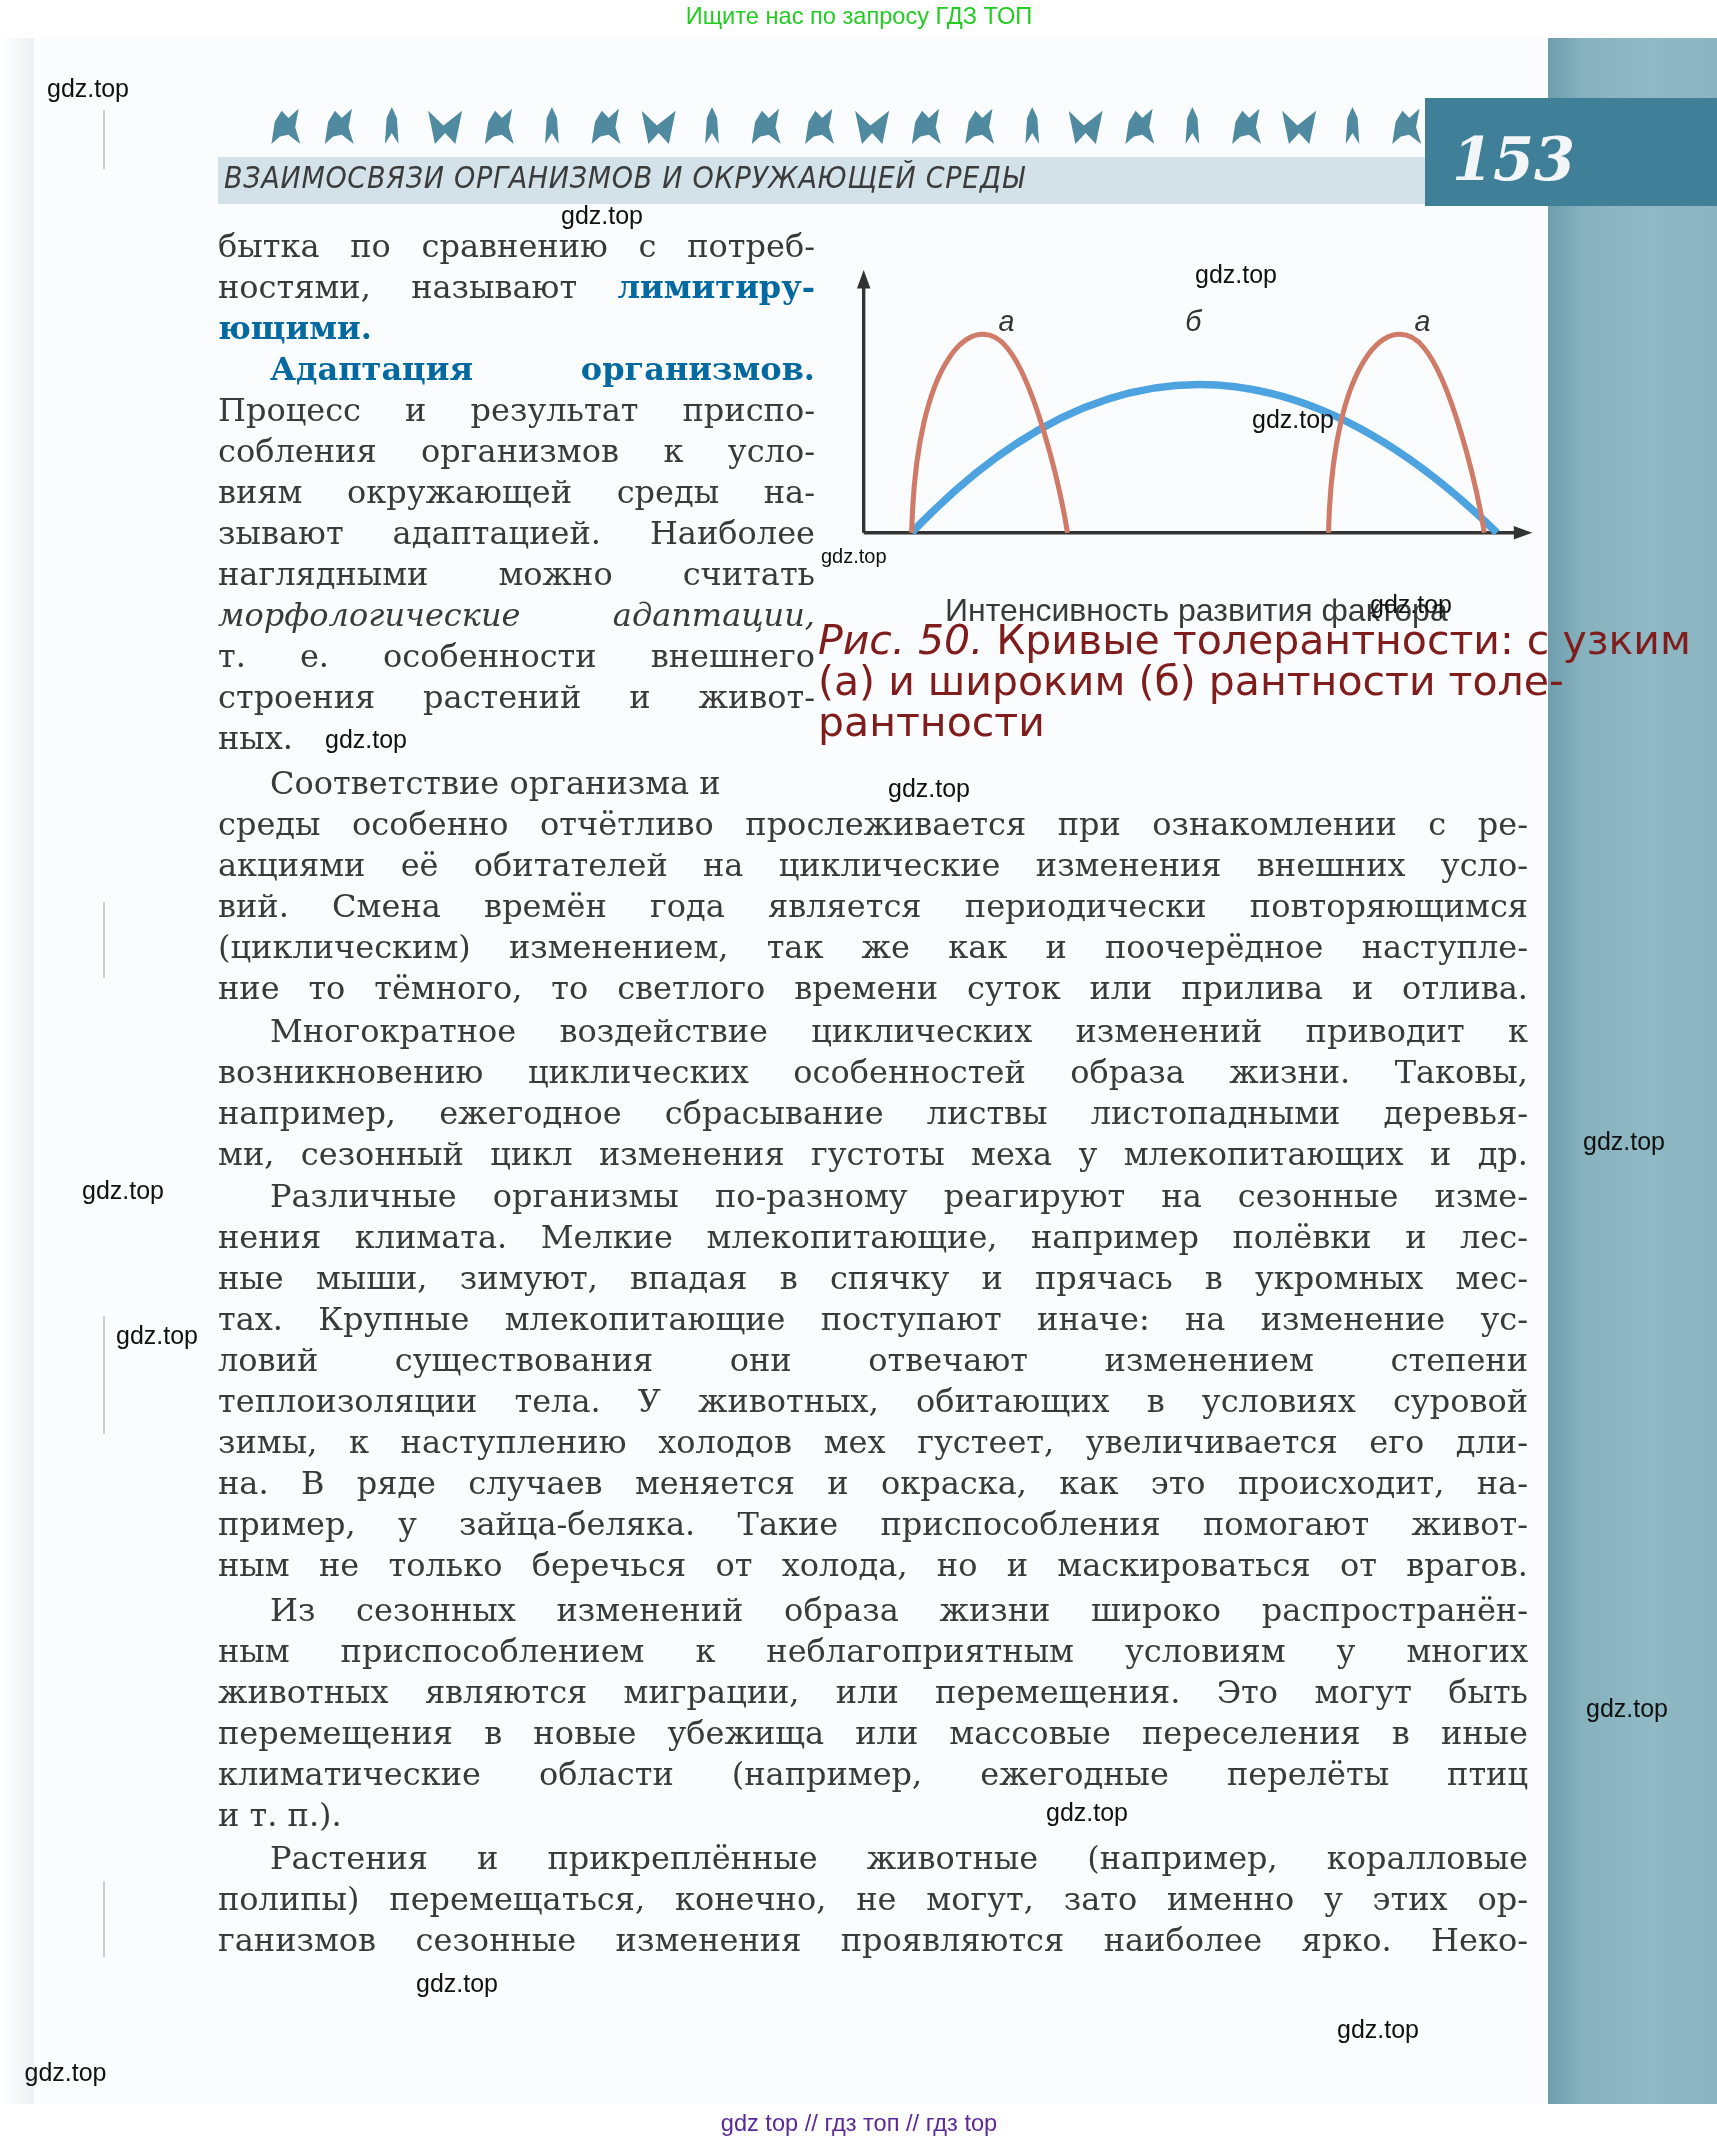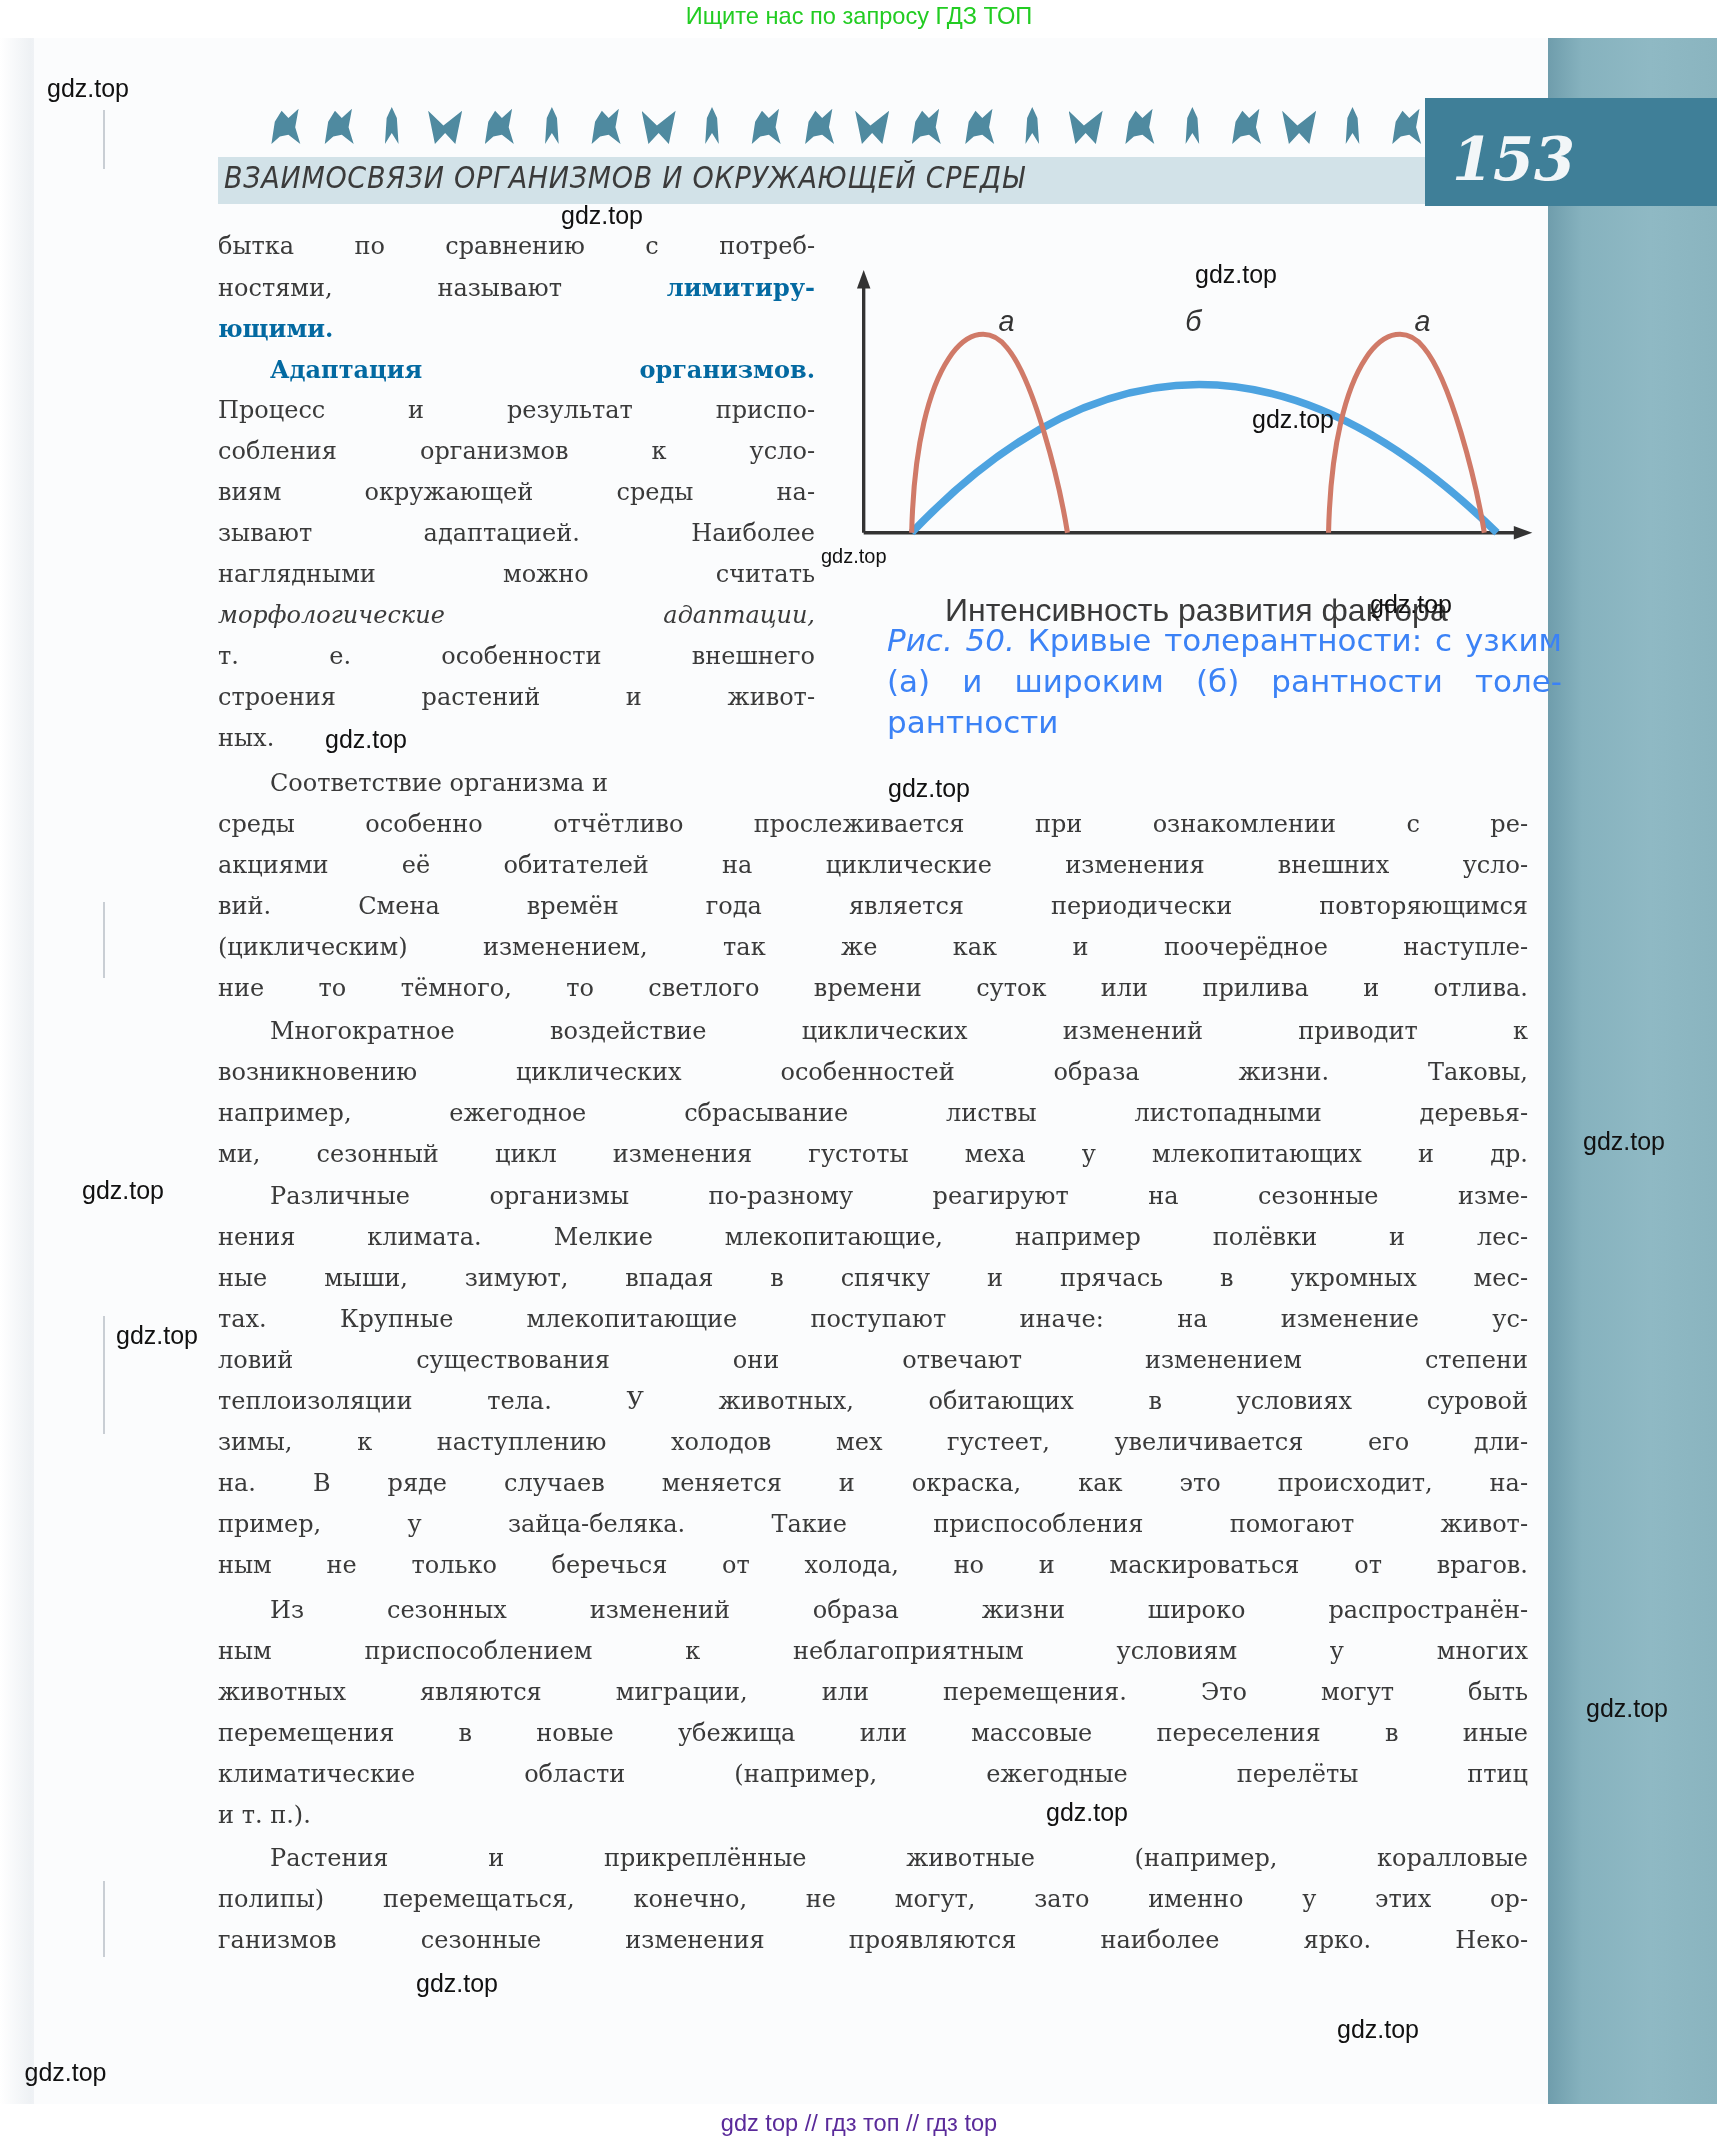--- a/index.html
+++ b/index.html
@@ -48,40 +48,40 @@
   .page-num-box {
     position:absolute; left:1425px; top:98px; width:293px; height:108px;
     background:#3f7f98;
   }
   .page-num {
     position:absolute; left:1452px; top:125px;
     font-family:"DejaVu Serif", serif; font-style:italic; font-weight:bold;
     font-size:59px; color:#f2f6f8;
   }
   .text {
-    position:absolute; font-family:"DejaVu Serif", serif; font-size:24px;
+    position:absolute; font-family:"DejaVu Serif", serif; font-size:32px;
     line-height:41px; color:#3a3a3a;
   }
   .col-left { left:218px; top:226px; width:597px; text-align:justify; }
   .col-left .ln { display:block; height:41px; white-space:nowrap; text-align:justify; text-align-last:justify; }
   .col-left .ln.last { text-align-last:left; }
   .full { left:218px; width:1310px; }
   .full .ln { display:block; height:41px; white-space:nowrap; text-align:justify; text-align-last:justify; }
   .full .ln.last { text-align-last:left; }
   .indent { padding-left:52px; }
   b { font-weight:bold; color:#0369a1; }
   i { font-style:italic; }
   .chart { position:absolute; left:848px; top:270px; width:700px; height:320px; }
   .chart-xlabel {
     position:absolute; left:945px; top:548px;
     font-family:"Liberation Sans", sans-serif; font-size:32px; color:#3a3a3a;margin-top:44px;
   }
   .caption {
-    position:absolute; left:887px; top:620px; width:675px;
-    font-family:"DejaVu Sans", sans-serif; font-size:31px; line-height:41px; color:#3b82f6;
+    position:absolute; left:818px; top:620px; width:675px;
+    font-family:"DejaVu Sans", sans-serif; font-size:41px; line-height:41px; color:#7f1d1d;
   }
   .caption .ln { display:block; white-space:nowrap; text-align:justify; text-align-last:justify; }
   .caption .ln.last { text-align-last:left; }
   .wm {
     position:absolute; font-family:"Liberation Sans", sans-serif; font-size:25px; color:#111;
   }
   .footer-wm {
     position:absolute; top:2110px; left:0; width:1718px; text-align:center;
     font-family:"Liberation Sans", sans-serif; font-size:23.6px; color:#5a2a9a;
   }

